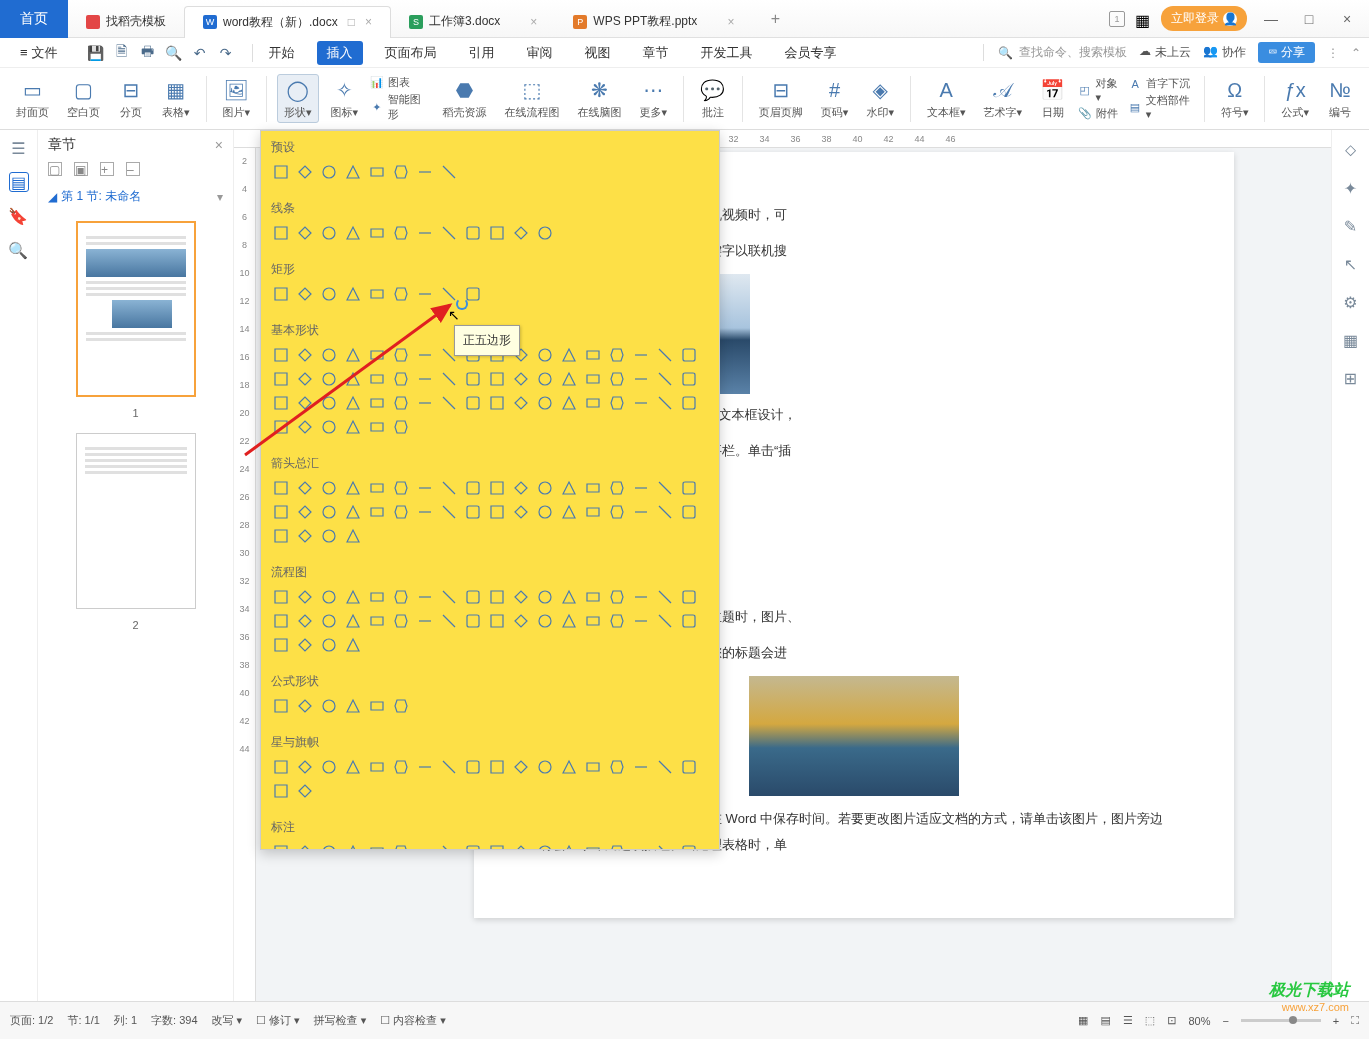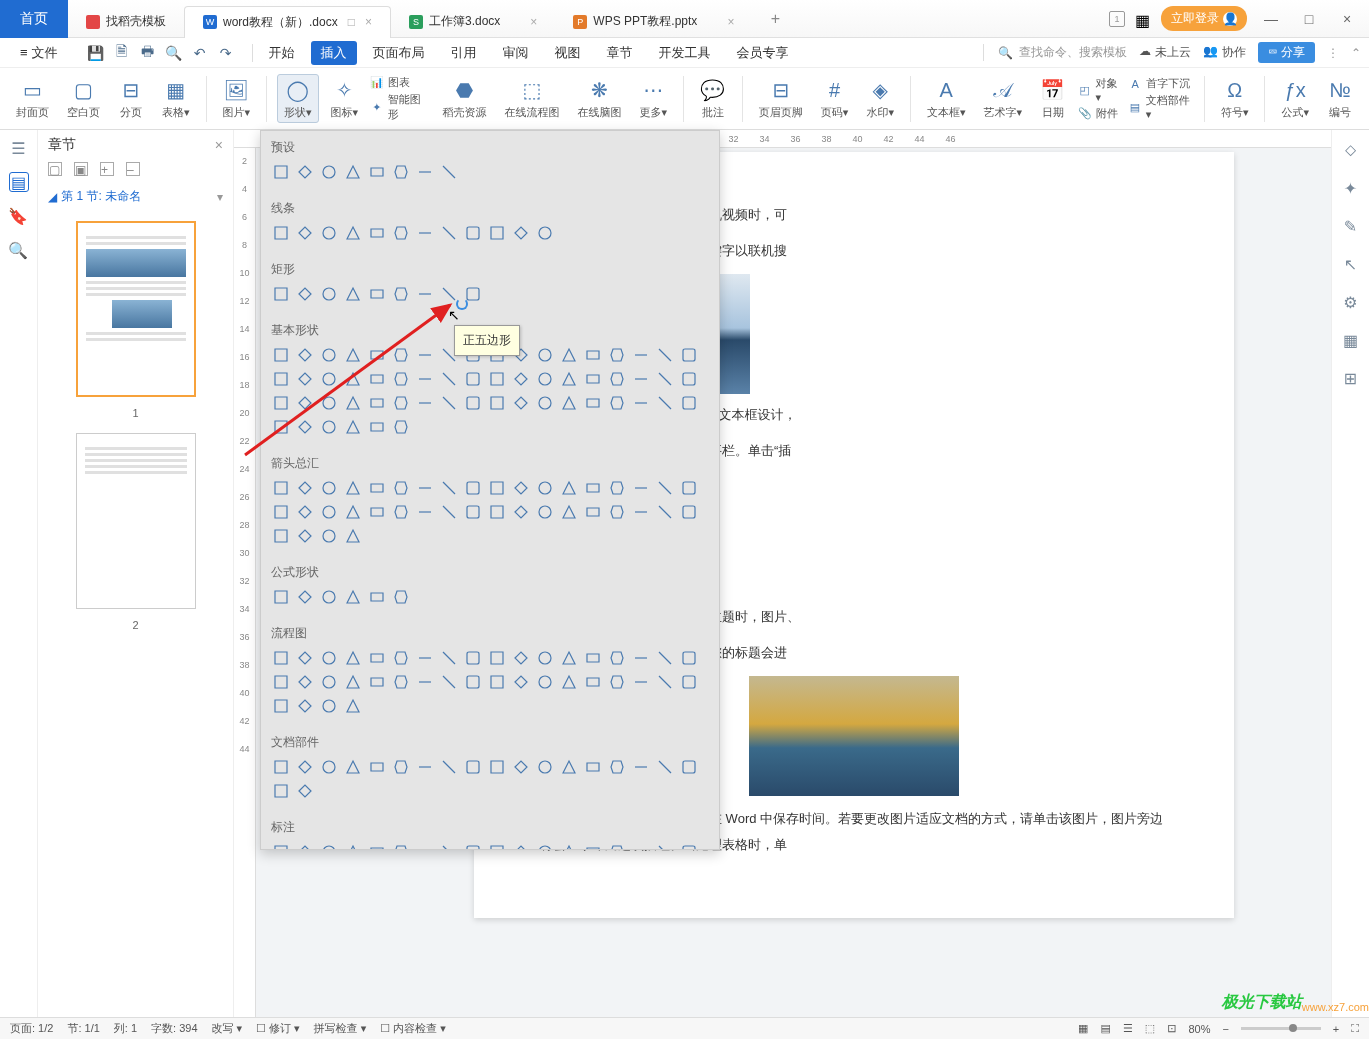--- a/index.html
+++ b/index.html
@@ -17,21 +17,21 @@
 .login-btn { background: #f7a23b; color: #fff; padding: 4px 10px; border-radius: 12px; font-size: 12px; display: flex; align-items: center; gap: 4px; }
 .win-btn { width: 28px; height: 28px; display: flex; align-items: center; justify-content: center; color: #666; font-size: 14px; }
 .tb-icon { width: 16px; height: 16px; border: 1px solid #999; border-radius: 2px; }
 
 
 .menubar { height: 30px; display: flex; align-items: center; padding: 0 8px; font-size: 13px; color: #333; border-bottom: 1px solid #eee; }
 .menubar .file-btn { padding: 2px 12px; margin-right: 6px; display: flex; align-items: center; gap: 4px; }
 .menubar .qat { display: flex; gap: 10px; padding: 0 12px; }
 .menubar .qat-ic { width: 16px; height: 16px; display: flex; align-items: center; justify-content: center; color: #4a6a8a; font-size: 14px; }
 .menubar .divider { width: 1px; height: 18px; background: #ddd; margin: 0 6px; }
-.menubar .menus { display: flex; gap: 6px; }
+.menubar .menus { display: flex; gap: 12px; }
 .menubar .menu-item { padding: 3px 10px; cursor: pointer; }
 .menubar .menu-item.active { background: #206cd1; color: #fff; border-radius: 3px; }
 .menubar .right { margin-left: auto; display: flex; align-items: center; gap: 12px; font-size: 12px; color: #555; }
 .search-box { display: flex; align-items: center; gap: 6px; color: #999; border-left: 1px solid #ddd; padding-left: 14px; }
 .share-btn { background: #3a8de0; color: #fff; padding: 2px 10px; border-radius: 3px; font-size: 12px; }
 
 
 .ribbon { height: 62px; display: flex; align-items: center; padding: 0 10px; border-bottom: 1px solid #ddd; gap: 6px; }
 .rb-group { display: flex; flex-direction: column; align-items: center; padding: 2px 6px; font-size: 11px; color: #555; cursor: pointer; }
 .rb-group.active { background: #e8eef5; border: 1px solid #bcd; border-radius: 3px; }
@@ -67,37 +67,37 @@
 .ruler-h { height: 18px; background: #fff; border-bottom: 1px solid #ddd; display: flex; align-items: center; padding-left: 20px; font-size: 9px; color: #888; gap: 2px; position: absolute; top: 0; left: 0; right: 0; }
 .ruler-h span { width: 29px; text-align: center; }
 .ruler-v { width: 22px; background: #fff; border-right: 1px solid #ddd; position: absolute; top: 18px; bottom: 0; left: 0; font-size: 9px; color: #888; display: flex; flex-direction: column; align-items: center; gap: 18px; padding-top: 8px; }
 .page { position: absolute; top: 22px; left: 240px; width: 760px; background: #fff; box-shadow: 0 2px 6px rgba(0,0,0,0.15); padding: 50px 66px; font-size: 13px; line-height: 2; color: #333; }
 .page p { margin-bottom: 10px; }
 .page .doc-img { width: 210px; height: 120px; background: linear-gradient(#e0eaf3 40%, #7a9cbc 40%, #4a6a8a); display: block; margin: 8px 0; }
 
 .right-rail { width: 38px; border-left: 1px solid #eee; display: flex; flex-direction: column; align-items: center; padding-top: 10px; gap: 18px; }
 
 
-.shapes-dd { position: absolute; top: 130px; left: 260px; width: 460px; background: #e5e5e5; border: 1px solid #ccc; box-shadow: 0 4px 12px rgba(0,0,0,0.2); z-index: 100; font-size: 12px; max-height: 720px; overflow: auto; }
+.shapes-dd { position: absolute; top: 130px; left: 260px; width: 460px; background: #fde047; border: 1px solid #ccc; box-shadow: 0 4px 12px rgba(0,0,0,0.2); z-index: 100; font-size: 12px; max-height: 720px; overflow: auto; }
 .dd-sec { padding: 4px 10px; }
 .dd-title { color: #666; padding: 4px 0; }
 .dd-grid { display: flex; flex-wrap: wrap; gap: 4px; padding: 2px 0 6px; }
 .shape-cell { width: 20px; height: 20px; border: 1px solid transparent; display: flex; align-items: center; justify-content: center; cursor: pointer; }
 .shape-svg { width: 16px; height: 16px; stroke: #4a7aaf; fill: none; stroke-width: 1.2; }
 
 .tooltip { position: absolute; background: #ffffe1; border: 1px solid #999; padding: 6px 8px; font-size: 12px; color: #333; z-index: 200; box-shadow: 1px 1px 3px rgba(0,0,0,0.2); }
 .red-arrow { position: absolute; z-index: 150; pointer-events: none; }
 
 
-.statusbar { position: absolute; bottom: 0; left: 0; right: 0; height: 22px; background: #f7f7f7; border-top: 1px solid #ddd; display: flex; align-items: center; padding: 0 10px; font-size: 11px; color: #555; gap: 14px; }
+.statusbar { position: absolute; bottom: 0; left: 0; right: 0; height: 38px; background: #f7f7f7; border-top: 1px solid #ddd; display: flex; align-items: center; padding: 0 10px; font-size: 11px; color: #555; gap: 14px; }
 .statusbar .right { margin-left: auto; display: flex; align-items: center; gap: 12px; }
 .zoom-slider { width: 80px; height: 3px; background: #ccc; position: relative; }
 .zoom-slider::after { content: ''; position: absolute; width: 8px; height: 8px; background: #888; border-radius: 50%; top: -3px; left: 60%; }
 
-.watermark { position: absolute; bottom: 26px; right: 0; z-index: 300; display: flex; flex-direction: row; align-items: flex-end; }
+.watermark { position: absolute; bottom: 26px; right: 20px; z-index: 300; display: flex; flex-direction: column; align-items: flex-end; }
 .wm-logo { font-size: 16px; font-weight: bold; color: #28c840; font-style: italic; }
 .wm-url { font-size: 11px; color: #f7a23b; }
 </style>
 </head>
 <body>
 
 <div class="titlebar">
   <div class="tab home">首页</div>
   <div class="tab">
     <span class="tab-icon" style="background:#e34646;border-radius:2px;"></span>
@@ -1071,20 +1071,225 @@
           </svg>
         </div>
         <div class="shape-cell">
           <svg class="shape-svg" viewBox="0 0 16 16">
             <path d="M2,14 L8,2 L14,14 Z"></path>
           </svg>
         </div>
       </div>
     </div>
     <div class="dd-sec">
+      <div class="dd-title">流程图</div>
+      <div class="dd-grid">
+        <div class="shape-cell">
+          <svg class="shape-svg" viewBox="0 0 16 16">
+            <path d="M2,2 L14,2 L14,14 L2,14 Z"></path>
+          </svg>
+        </div>
+        <div class="shape-cell">
+          <svg class="shape-svg" viewBox="0 0 16 16">
+            <path d="M2,8 L8,2 L14,8 L8,14 Z"></path>
+          </svg>
+        </div>
+        <div class="shape-cell">
+          <svg class="shape-svg" viewBox="0 0 16 16">
+            <path d="M8,2 A6,6 0 1,1 8,14 A6,6 0 1,1 8,2"></path>
+          </svg>
+        </div>
+        <div class="shape-cell">
+          <svg class="shape-svg" viewBox="0 0 16 16">
+            <path d="M2,14 L8,2 L14,14 Z"></path>
+          </svg>
+        </div>
+        <div class="shape-cell">
+          <svg class="shape-svg" viewBox="0 0 16 16">
+            <path d="M2,4 L14,4 L14,12 L2,12 Z"></path>
+          </svg>
+        </div>
+        <div class="shape-cell">
+          <svg class="shape-svg" viewBox="0 0 16 16">
+            <path d="M4,2 L12,2 L14,8 L12,14 L4,14 L2,8 Z"></path>
+          </svg>
+        </div>
+        <div class="shape-cell">
+          <svg class="shape-svg" viewBox="0 0 16 16">
+            <path d="M2,8 L14,8"></path>
+          </svg>
+        </div>
+        <div class="shape-cell">
+          <svg class="shape-svg" viewBox="0 0 16 16">
+            <path d="M2,2 L14,14"></path>
+          </svg>
+        </div>
+        <div class="shape-cell">
+          <svg class="shape-svg" viewBox="0 0 16 16">
+            <path d="M4,2 Q2,2 2,4 L2,12 Q2,14 4,14 L12,14 Q14,14 14,12 L14,4 Q14,2 12,2 Z"></path>
+          </svg>
+        </div>
+        <div class="shape-cell">
+          <svg class="shape-svg" viewBox="0 0 16 16">
+            <path d="M2,2 L14,2 L14,14 L2,14 Z"></path>
+          </svg>
+        </div>
+        <div class="shape-cell">
+          <svg class="shape-svg" viewBox="0 0 16 16">
+            <path d="M2,8 L8,2 L14,8 L8,14 Z"></path>
+          </svg>
+        </div>
+        <div class="shape-cell">
+          <svg class="shape-svg" viewBox="0 0 16 16">
+            <path d="M8,2 A6,6 0 1,1 8,14 A6,6 0 1,1 8,2"></path>
+          </svg>
+        </div>
+        <div class="shape-cell">
+          <svg class="shape-svg" viewBox="0 0 16 16">
+            <path d="M2,14 L8,2 L14,14 Z"></path>
+          </svg>
+        </div>
+        <div class="shape-cell">
+          <svg class="shape-svg" viewBox="0 0 16 16">
+            <path d="M2,4 L14,4 L14,12 L2,12 Z"></path>
+          </svg>
+        </div>
+        <div class="shape-cell">
+          <svg class="shape-svg" viewBox="0 0 16 16">
+            <path d="M4,2 L12,2 L14,8 L12,14 L4,14 L2,8 Z"></path>
+          </svg>
+        </div>
+        <div class="shape-cell">
+          <svg class="shape-svg" viewBox="0 0 16 16">
+            <path d="M2,8 L14,8"></path>
+          </svg>
+        </div>
+        <div class="shape-cell">
+          <svg class="shape-svg" viewBox="0 0 16 16">
+            <path d="M2,2 L14,14"></path>
+          </svg>
+        </div>
+        <div class="shape-cell">
+          <svg class="shape-svg" viewBox="0 0 16 16">
+            <path d="M4,2 Q2,2 2,4 L2,12 Q2,14 4,14 L12,14 Q14,14 14,12 L14,4 Q14,2 12,2 Z"></path>
+          </svg>
+        </div>
+        <div class="shape-cell">
+          <svg class="shape-svg" viewBox="0 0 16 16">
+            <path d="M2,2 L14,2 L14,14 L2,14 Z"></path>
+          </svg>
+        </div>
+        <div class="shape-cell">
+          <svg class="shape-svg" viewBox="0 0 16 16">
+            <path d="M2,8 L8,2 L14,8 L8,14 Z"></path>
+          </svg>
+        </div>
+        <div class="shape-cell">
+          <svg class="shape-svg" viewBox="0 0 16 16">
+            <path d="M8,2 A6,6 0 1,1 8,14 A6,6 0 1,1 8,2"></path>
+          </svg>
+        </div>
+        <div class="shape-cell">
+          <svg class="shape-svg" viewBox="0 0 16 16">
+            <path d="M2,14 L8,2 L14,14 Z"></path>
+          </svg>
+        </div>
+        <div class="shape-cell">
+          <svg class="shape-svg" viewBox="0 0 16 16">
+            <path d="M2,4 L14,4 L14,12 L2,12 Z"></path>
+          </svg>
+        </div>
+        <div class="shape-cell">
+          <svg class="shape-svg" viewBox="0 0 16 16">
+            <path d="M4,2 L12,2 L14,8 L12,14 L4,14 L2,8 Z"></path>
+          </svg>
+        </div>
+        <div class="shape-cell">
+          <svg class="shape-svg" viewBox="0 0 16 16">
+            <path d="M2,8 L14,8"></path>
+          </svg>
+        </div>
+        <div class="shape-cell">
+          <svg class="shape-svg" viewBox="0 0 16 16">
+            <path d="M2,2 L14,14"></path>
+          </svg>
+        </div>
+        <div class="shape-cell">
+          <svg class="shape-svg" viewBox="0 0 16 16">
+            <path d="M4,2 Q2,2 2,4 L2,12 Q2,14 4,14 L12,14 Q14,14 14,12 L14,4 Q14,2 12,2 Z"></path>
+          </svg>
+        </div>
+        <div class="shape-cell">
+          <svg class="shape-svg" viewBox="0 0 16 16">
+            <path d="M2,2 L14,2 L14,14 L2,14 Z"></path>
+          </svg>
+        </div>
+        <div class="shape-cell">
+          <svg class="shape-svg" viewBox="0 0 16 16">
+            <path d="M2,8 L8,2 L14,8 L8,14 Z"></path>
+          </svg>
+        </div>
+        <div class="shape-cell">
+          <svg class="shape-svg" viewBox="0 0 16 16">
+            <path d="M8,2 A6,6 0 1,1 8,14 A6,6 0 1,1 8,2"></path>
+          </svg>
+        </div>
+        <div class="shape-cell">
+          <svg class="shape-svg" viewBox="0 0 16 16">
+            <path d="M2,14 L8,2 L14,14 Z"></path>
+          </svg>
+        </div>
+        <div class="shape-cell">
+          <svg class="shape-svg" viewBox="0 0 16 16">
+            <path d="M2,4 L14,4 L14,12 L2,12 Z"></path>
+          </svg>
+        </div>
+        <div class="shape-cell">
+          <svg class="shape-svg" viewBox="0 0 16 16">
+            <path d="M4,2 L12,2 L14,8 L12,14 L4,14 L2,8 Z"></path>
+          </svg>
+        </div>
+        <div class="shape-cell">
+          <svg class="shape-svg" viewBox="0 0 16 16">
+            <path d="M2,8 L14,8"></path>
+          </svg>
+        </div>
+        <div class="shape-cell">
+          <svg class="shape-svg" viewBox="0 0 16 16">
+            <path d="M2,2 L14,14"></path>
+          </svg>
+        </div>
+        <div class="shape-cell">
+          <svg class="shape-svg" viewBox="0 0 16 16">
+            <path d="M4,2 Q2,2 2,4 L2,12 Q2,14 4,14 L12,14 Q14,14 14,12 L14,4 Q14,2 12,2 Z"></path>
+          </svg>
+        </div>
+        <div class="shape-cell">
+          <svg class="shape-svg" viewBox="0 0 16 16">
+            <path d="M2,2 L14,2 L14,14 L2,14 Z"></path>
+          </svg>
+        </div>
+        <div class="shape-cell">
+          <svg class="shape-svg" viewBox="0 0 16 16">
+            <path d="M2,8 L8,2 L14,8 L8,14 Z"></path>
+          </svg>
+        </div>
+        <div class="shape-cell">
+          <svg class="shape-svg" viewBox="0 0 16 16">
+            <path d="M8,2 A6,6 0 1,1 8,14 A6,6 0 1,1 8,2"></path>
+          </svg>
+        </div>
+        <div class="shape-cell">
+          <svg class="shape-svg" viewBox="0 0 16 16">
+            <path d="M2,14 L8,2 L14,14 Z"></path>
+          </svg>
+        </div>
+      </div>
+    </div>
+    <div class="dd-sec">
       <div class="dd-title">公式形状</div>
       <div class="dd-grid">
         <div class="shape-cell">
           <svg class="shape-svg" viewBox="0 0 16 16">
             <path d="M2,2 L14,2 L14,14 L2,14 Z"></path>
           </svg>
         </div>
         <div class="shape-cell">
           <svg class="shape-svg" viewBox="0 0 16 16">
             <path d="M2,8 L8,2 L14,8 L8,14 Z"></path>
@@ -1106,226 +1311,21 @@
           </svg>
         </div>
         <div class="shape-cell">
           <svg class="shape-svg" viewBox="0 0 16 16">
             <path d="M4,2 L12,2 L14,8 L12,14 L4,14 L2,8 Z"></path>
           </svg>
         </div>
       </div>
     </div>
     <div class="dd-sec">
-      <div class="dd-title">流程图</div>
-      <div class="dd-grid">
-        <div class="shape-cell">
-          <svg class="shape-svg" viewBox="0 0 16 16">
-            <path d="M2,2 L14,2 L14,14 L2,14 Z"></path>
-          </svg>
-        </div>
-        <div class="shape-cell">
-          <svg class="shape-svg" viewBox="0 0 16 16">
-            <path d="M2,8 L8,2 L14,8 L8,14 Z"></path>
-          </svg>
-        </div>
-        <div class="shape-cell">
-          <svg class="shape-svg" viewBox="0 0 16 16">
-            <path d="M8,2 A6,6 0 1,1 8,14 A6,6 0 1,1 8,2"></path>
-          </svg>
-        </div>
-        <div class="shape-cell">
-          <svg class="shape-svg" viewBox="0 0 16 16">
-            <path d="M2,14 L8,2 L14,14 Z"></path>
-          </svg>
-        </div>
-        <div class="shape-cell">
-          <svg class="shape-svg" viewBox="0 0 16 16">
-            <path d="M2,4 L14,4 L14,12 L2,12 Z"></path>
-          </svg>
-        </div>
-        <div class="shape-cell">
-          <svg class="shape-svg" viewBox="0 0 16 16">
-            <path d="M4,2 L12,2 L14,8 L12,14 L4,14 L2,8 Z"></path>
-          </svg>
-        </div>
-        <div class="shape-cell">
-          <svg class="shape-svg" viewBox="0 0 16 16">
-            <path d="M2,8 L14,8"></path>
-          </svg>
-        </div>
-        <div class="shape-cell">
-          <svg class="shape-svg" viewBox="0 0 16 16">
-            <path d="M2,2 L14,14"></path>
-          </svg>
-        </div>
-        <div class="shape-cell">
-          <svg class="shape-svg" viewBox="0 0 16 16">
-            <path d="M4,2 Q2,2 2,4 L2,12 Q2,14 4,14 L12,14 Q14,14 14,12 L14,4 Q14,2 12,2 Z"></path>
-          </svg>
-        </div>
-        <div class="shape-cell">
-          <svg class="shape-svg" viewBox="0 0 16 16">
-            <path d="M2,2 L14,2 L14,14 L2,14 Z"></path>
-          </svg>
-        </div>
-        <div class="shape-cell">
-          <svg class="shape-svg" viewBox="0 0 16 16">
-            <path d="M2,8 L8,2 L14,8 L8,14 Z"></path>
-          </svg>
-        </div>
-        <div class="shape-cell">
-          <svg class="shape-svg" viewBox="0 0 16 16">
-            <path d="M8,2 A6,6 0 1,1 8,14 A6,6 0 1,1 8,2"></path>
-          </svg>
-        </div>
-        <div class="shape-cell">
-          <svg class="shape-svg" viewBox="0 0 16 16">
-            <path d="M2,14 L8,2 L14,14 Z"></path>
-          </svg>
-        </div>
-        <div class="shape-cell">
-          <svg class="shape-svg" viewBox="0 0 16 16">
-            <path d="M2,4 L14,4 L14,12 L2,12 Z"></path>
-          </svg>
-        </div>
-        <div class="shape-cell">
-          <svg class="shape-svg" viewBox="0 0 16 16">
-            <path d="M4,2 L12,2 L14,8 L12,14 L4,14 L2,8 Z"></path>
-          </svg>
-        </div>
-        <div class="shape-cell">
-          <svg class="shape-svg" viewBox="0 0 16 16">
-            <path d="M2,8 L14,8"></path>
-          </svg>
-        </div>
-        <div class="shape-cell">
-          <svg class="shape-svg" viewBox="0 0 16 16">
-            <path d="M2,2 L14,14"></path>
-          </svg>
-        </div>
-        <div class="shape-cell">
-          <svg class="shape-svg" viewBox="0 0 16 16">
-            <path d="M4,2 Q2,2 2,4 L2,12 Q2,14 4,14 L12,14 Q14,14 14,12 L14,4 Q14,2 12,2 Z"></path>
-          </svg>
-        </div>
-        <div class="shape-cell">
-          <svg class="shape-svg" viewBox="0 0 16 16">
-            <path d="M2,2 L14,2 L14,14 L2,14 Z"></path>
-          </svg>
-        </div>
-        <div class="shape-cell">
-          <svg class="shape-svg" viewBox="0 0 16 16">
-            <path d="M2,8 L8,2 L14,8 L8,14 Z"></path>
-          </svg>
-        </div>
-        <div class="shape-cell">
-          <svg class="shape-svg" viewBox="0 0 16 16">
-            <path d="M8,2 A6,6 0 1,1 8,14 A6,6 0 1,1 8,2"></path>
-          </svg>
-        </div>
-        <div class="shape-cell">
-          <svg class="shape-svg" viewBox="0 0 16 16">
-            <path d="M2,14 L8,2 L14,14 Z"></path>
-          </svg>
-        </div>
-        <div class="shape-cell">
-          <svg class="shape-svg" viewBox="0 0 16 16">
-            <path d="M2,4 L14,4 L14,12 L2,12 Z"></path>
-          </svg>
-        </div>
-        <div class="shape-cell">
-          <svg class="shape-svg" viewBox="0 0 16 16">
-            <path d="M4,2 L12,2 L14,8 L12,14 L4,14 L2,8 Z"></path>
-          </svg>
-        </div>
-        <div class="shape-cell">
-          <svg class="shape-svg" viewBox="0 0 16 16">
-            <path d="M2,8 L14,8"></path>
-          </svg>
-        </div>
-        <div class="shape-cell">
-          <svg class="shape-svg" viewBox="0 0 16 16">
-            <path d="M2,2 L14,14"></path>
-          </svg>
-        </div>
-        <div class="shape-cell">
-          <svg class="shape-svg" viewBox="0 0 16 16">
-            <path d="M4,2 Q2,2 2,4 L2,12 Q2,14 4,14 L12,14 Q14,14 14,12 L14,4 Q14,2 12,2 Z"></path>
-          </svg>
-        </div>
-        <div class="shape-cell">
-          <svg class="shape-svg" viewBox="0 0 16 16">
-            <path d="M2,2 L14,2 L14,14 L2,14 Z"></path>
-          </svg>
-        </div>
-        <div class="shape-cell">
-          <svg class="shape-svg" viewBox="0 0 16 16">
-            <path d="M2,8 L8,2 L14,8 L8,14 Z"></path>
-          </svg>
-        </div>
-        <div class="shape-cell">
-          <svg class="shape-svg" viewBox="0 0 16 16">
-            <path d="M8,2 A6,6 0 1,1 8,14 A6,6 0 1,1 8,2"></path>
-          </svg>
-        </div>
-        <div class="shape-cell">
-          <svg class="shape-svg" viewBox="0 0 16 16">
-            <path d="M2,14 L8,2 L14,14 Z"></path>
-          </svg>
-        </div>
-        <div class="shape-cell">
-          <svg class="shape-svg" viewBox="0 0 16 16">
-            <path d="M2,4 L14,4 L14,12 L2,12 Z"></path>
-          </svg>
-        </div>
-        <div class="shape-cell">
-          <svg class="shape-svg" viewBox="0 0 16 16">
-            <path d="M4,2 L12,2 L14,8 L12,14 L4,14 L2,8 Z"></path>
-          </svg>
-        </div>
-        <div class="shape-cell">
-          <svg class="shape-svg" viewBox="0 0 16 16">
-            <path d="M2,8 L14,8"></path>
-          </svg>
-        </div>
-        <div class="shape-cell">
-          <svg class="shape-svg" viewBox="0 0 16 16">
-            <path d="M2,2 L14,14"></path>
-          </svg>
-        </div>
-        <div class="shape-cell">
-          <svg class="shape-svg" viewBox="0 0 16 16">
-            <path d="M4,2 Q2,2 2,4 L2,12 Q2,14 4,14 L12,14 Q14,14 14,12 L14,4 Q14,2 12,2 Z"></path>
-          </svg>
-        </div>
-        <div class="shape-cell">
-          <svg class="shape-svg" viewBox="0 0 16 16">
-            <path d="M2,2 L14,2 L14,14 L2,14 Z"></path>
-          </svg>
-        </div>
-        <div class="shape-cell">
-          <svg class="shape-svg" viewBox="0 0 16 16">
-            <path d="M2,8 L8,2 L14,8 L8,14 Z"></path>
-          </svg>
-        </div>
-        <div class="shape-cell">
-          <svg class="shape-svg" viewBox="0 0 16 16">
-            <path d="M8,2 A6,6 0 1,1 8,14 A6,6 0 1,1 8,2"></path>
-          </svg>
-        </div>
-        <div class="shape-cell">
-          <svg class="shape-svg" viewBox="0 0 16 16">
-            <path d="M2,14 L8,2 L14,14 Z"></path>
-          </svg>
-        </div>
-      </div>
-    </div>
-    <div class="dd-sec">
-      <div class="dd-title">文档部件</div>
+      <div class="dd-title">星与旗帜</div>
       <div class="dd-grid">
         <div class="shape-cell">
           <svg class="shape-svg" viewBox="0 0 16 16">
             <path d="M2,2 L14,2 L14,14 L2,14 Z"></path>
           </svg>
         </div>
         <div class="shape-cell">
           <svg class="shape-svg" viewBox="0 0 16 16">
             <path d="M2,8 L8,2 L14,8 L8,14 Z"></path>
           </svg>

